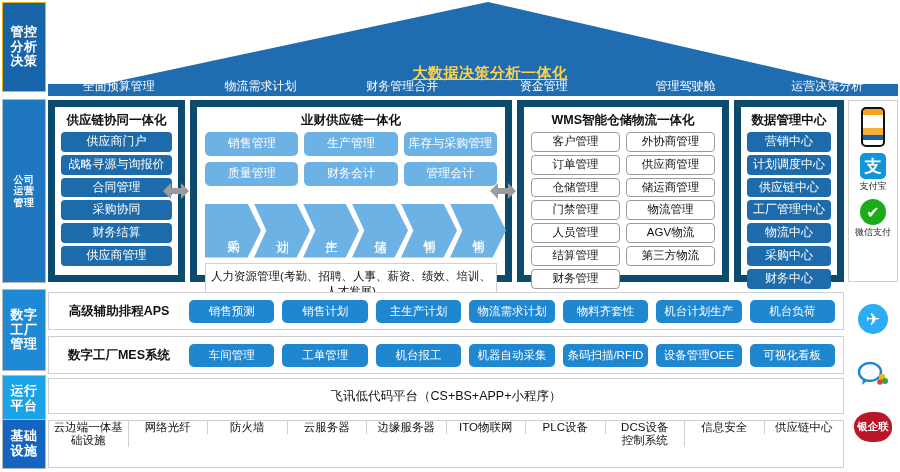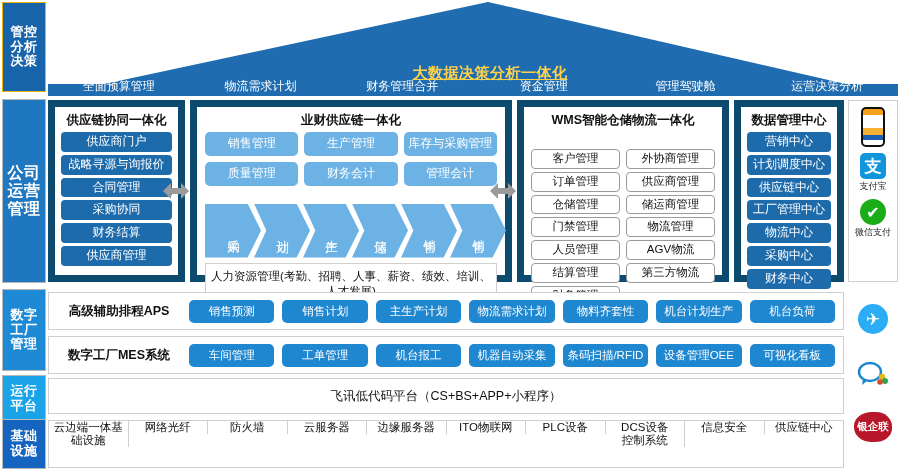--- a/index.html
+++ b/index.html
@@ -9,21 +9,21 @@
     background: #ffffff; overflow: hidden;
   }
   #root { position: relative; width: 900px; height: 472px; background:#fff; }
 
   
   .rail { position:absolute; left:2px; width:44px; color:#fff; font-weight:bold;
           display:flex; align-items:center; justify-content:center; text-align:center;
           line-height:1.12; letter-spacing:.5px; }
   .rail span { display:block; }
   .rail-0 { top:2px;   height:90px;  background:#1764ab; font-size:13px; border:1px solid #eab308;}
-  .rail-1 { top:99px;  height:184px; background:#1f77bf; font-size:16px; border:1px solid #b9b9b9;}
+  .rail-1 { top:99px;  height:184px; background:#1f77bf; font-size:10px; border:1px solid #b9b9b9;}
   .rail-2 { top:289px; height:82px;  background:#1e8ad6; font-size:13px; border:1px solid #b9b9b9;}
   .rail-3 { top:375px; height:48px;  background:#1ba3e8; font-size:13px; border:1px solid #b9b9b9;}
   .rail-4 { top:419px; height:50px;  background:#1565c0; font-size:13px; border:1px solid #b9b9b9;}
 
   
   .banner { position:absolute; left:48px; top:2px; width:850px; height:94px; }
   .banner svg { display:block; }
   .banner-title { position:absolute; left:330px; top:34px; width:320px; text-align:center;
      color:#ffd24a; font-weight:bold; font-size:15px; text-decoration:underline; letter-spacing:.5px;margin-top:30px;}
   .banner-nav { position:absolute; left:48px; top:78px; width:850px; height:18px;
@@ -49,21 +49,21 @@
   
   #mid { left:190px; top:100px; width:322px; height:182px; }
   
   #wms { left:517px; top:100px; width:212px; height:182px; }
   
   #dc { left:734px; top:100px; width:110px; height:182px; }
   
   #icons { left:848px; top:100px; width:50px; height:182px; border:1px solid #cfcfcf; background:#fff;}
 
   .mid-grid { display:grid; grid-template-columns:repeat(3,1fr); gap:6px; padding:3px 8px 13px 8px; }
-  .wms-grid { display:grid; grid-template-columns:1fr 1fr; gap:3px 6px; padding:3px 7px 0 7px;margin-top:17px; }
+  .wms-grid { display:grid; grid-template-columns:1fr 1fr; gap:3px 6px; padding:3px 7px 0 7px; }
 
   
   .chev-wrap { position:relative; margin:5px 8px 0 8px; height:54px; }
   .chev { position:absolute; top:0; width:56px; height:54px; background:#6cb2e4;
      color:#fff; font-size:12.5px; font-weight:normal; display:flex; align-items:center;
      justify-content:center; text-align:center; line-height:1.05;
      clip-path: polygon(0 0, 76% 0, 100% 50%, 76% 100%, 0 100%, 22% 50%); }
   .chev.first { clip-path: polygon(0 0, 76% 0, 100% 50%, 76% 100%, 0 100%); }
   .chev span { writing-mode:vertical-rl; text-orientation:upright; letter-spacing:1px;}
 

